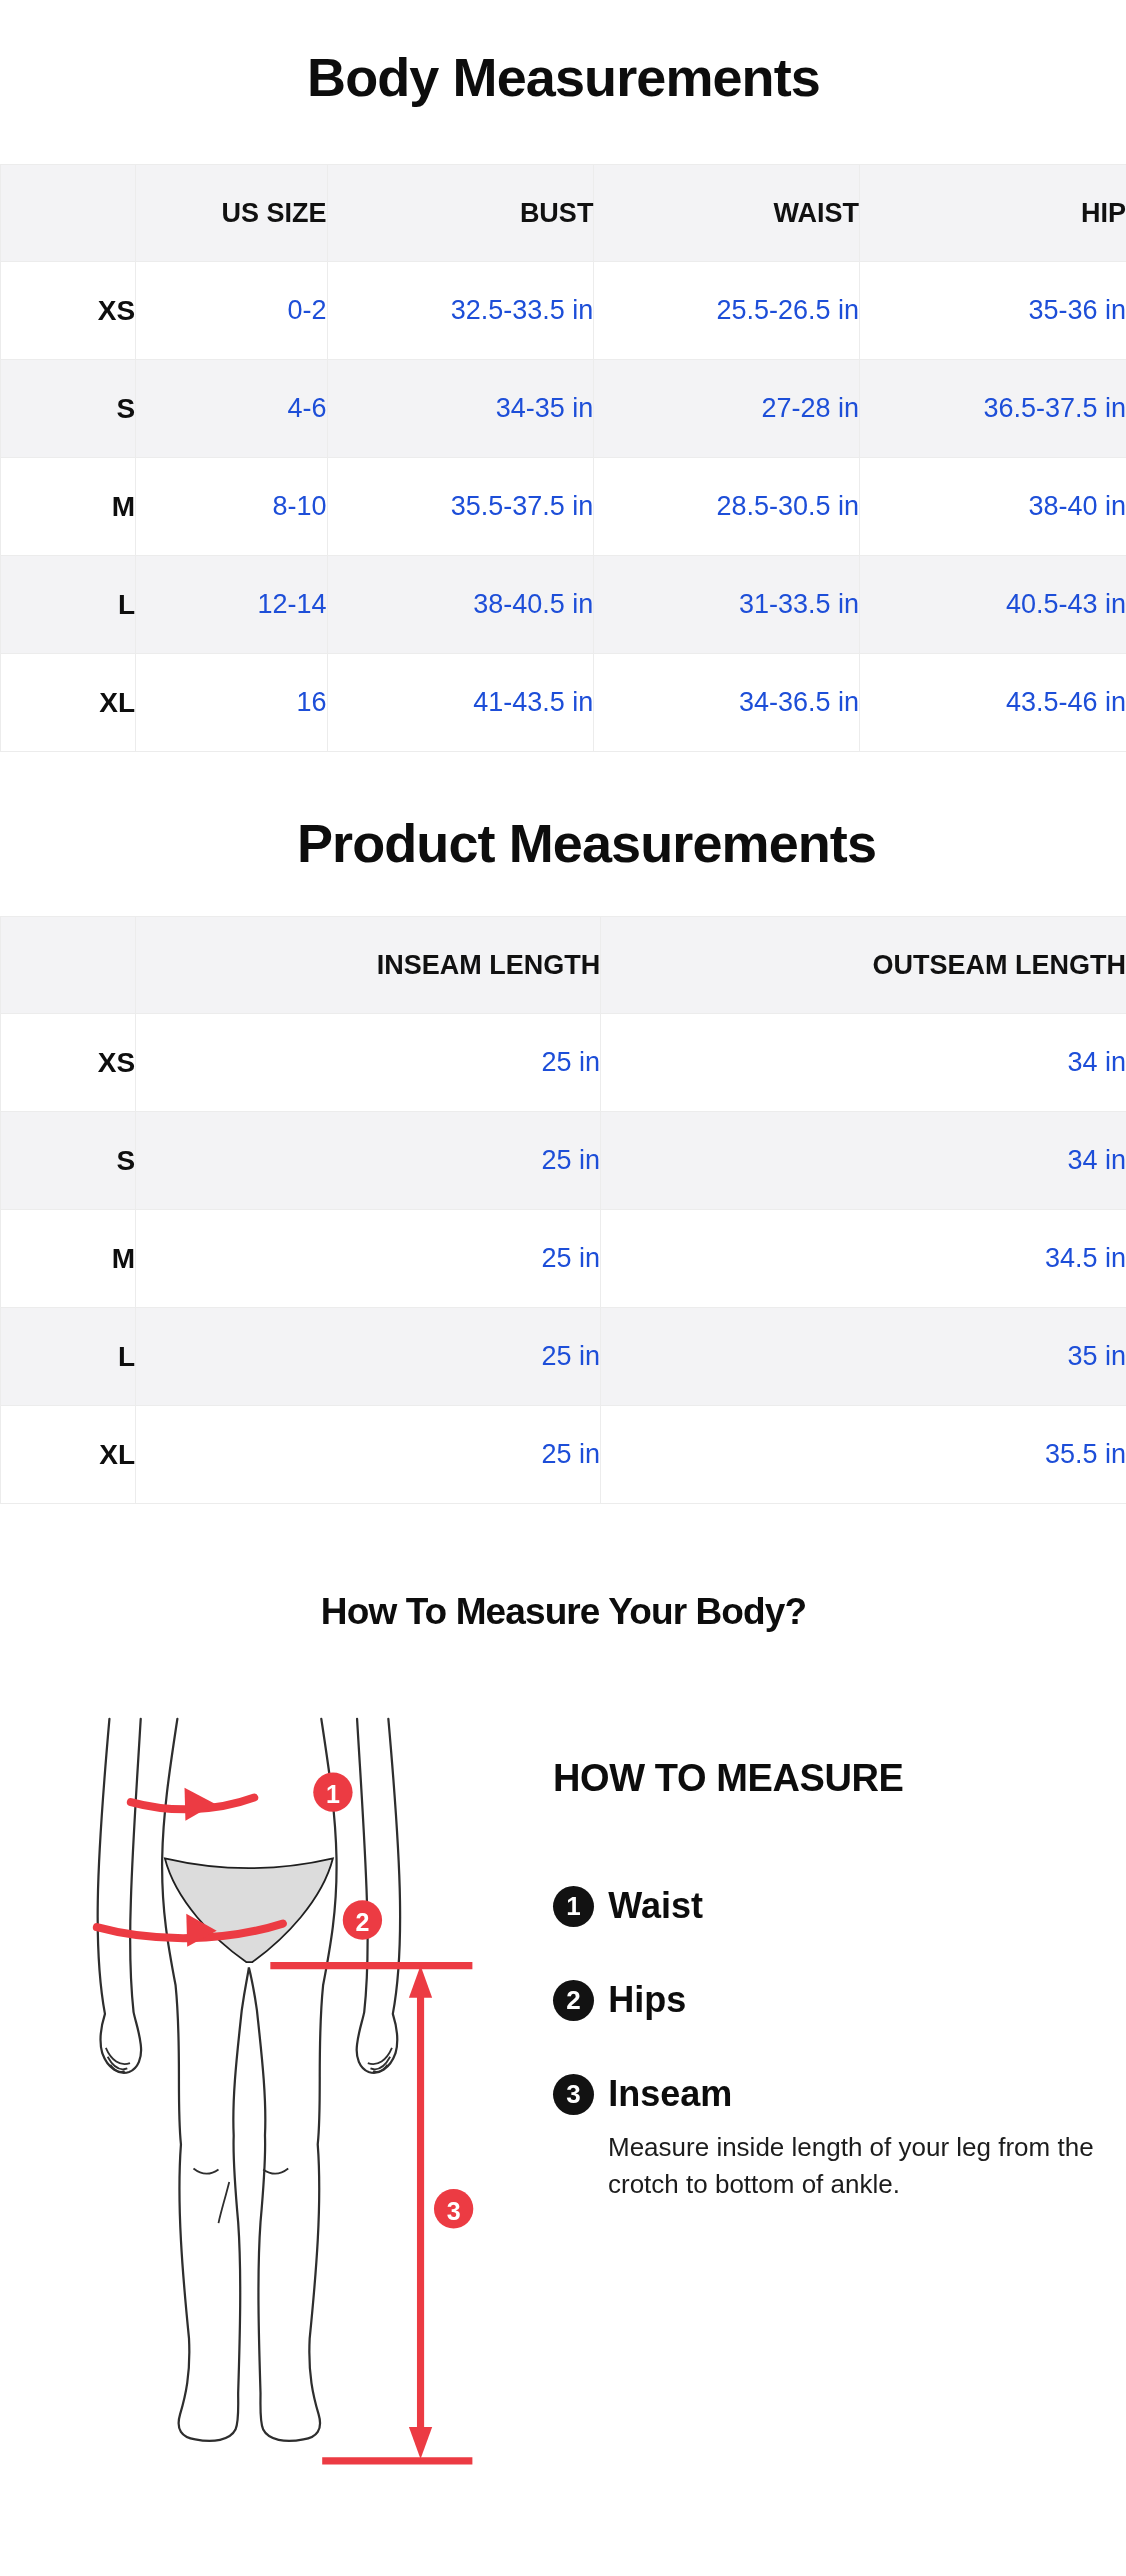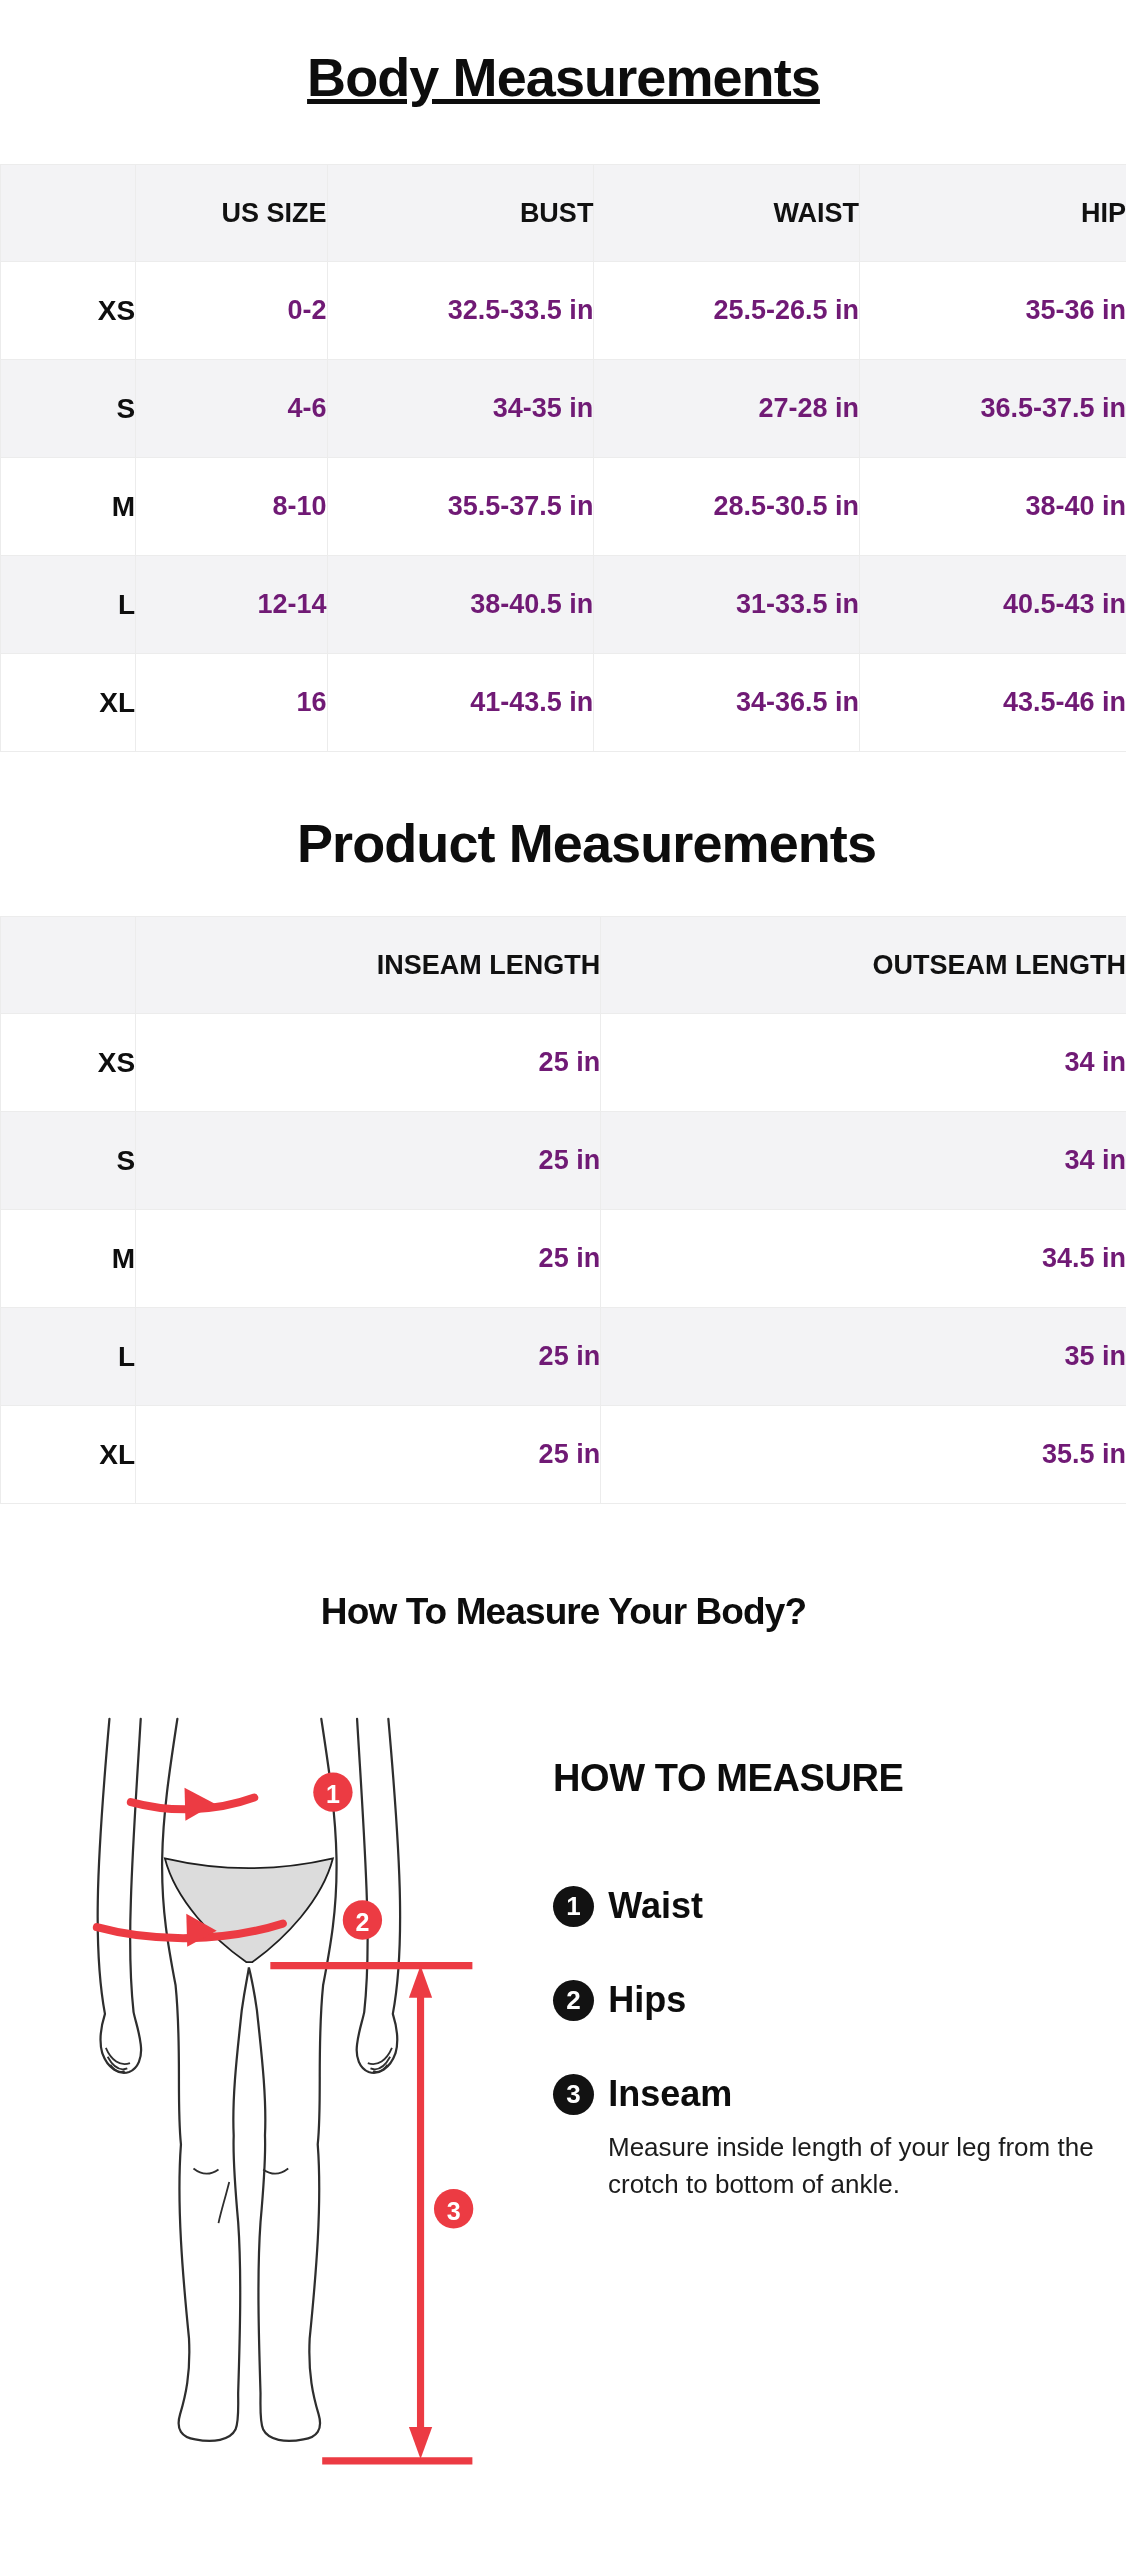--- a/index.html
+++ b/index.html
@@ -6,37 +6,37 @@
   html,body { margin:0; padding:0; }
   body {
     width:1127px; height:2576px; background:#ffffff;
     font-family:"Liberation Sans","DejaVu Sans",sans-serif;
     color:#141414; overflow:hidden;
   }
   .section-title {
     text-align:center; font-weight:700; letter-spacing:-0.9px;
     margin:0; color:#0d0d0d;
   }
-  #title-body    { font-size:54px; line-height:64px; padding-top:45px; margin-bottom:55px;text-decoration:underline; }
+  #title-body    { font-size:54px; line-height:64px; padding-top:45px; margin-bottom:55px; }
   #title-product { font-size:54px; line-height:64px; margin-top:59px; margin-bottom:41px;padding-left:46px; }
   #title-how     { font-size:37px; line-height:70px; margin-top:73px; }
 
   table.size-table {
     width:100%; border-collapse:collapse; table-layout:fixed;
     border-top:0.9px solid #e3e3e3; border-bottom:0.9px solid #e3e3e3;
   }
   .size-table th, .size-table td {
     border:1.8px solid #ececec; text-align:right; vertical-align:middle;
     padding:0;
   }
   .size-table th {
     background:#f3f3f5; font-size:27px; font-weight:700; color:#111;
     height:97px; letter-spacing:0;
   }
-  .size-table td { font-size:27px; color:#701a75; height:98px; background:#ffffff;font-weight:bold; }
+  .size-table td { font-size:27px; color:#1d4ed8; height:98px; background:#ffffff; }
   .size-table td.size-cell { font-weight:700; font-size:28px; color:#0e0e0e; }
   .size-table tr.stripe td { background:#f3f3f5; }
 
   .measure-section { display:flex; margin-top:70px; padding-left:54px; }
   .diagram-wrap { width:447px; flex:0 0 447px; }
   .instructions { flex:1 1 auto; padding-left:52px; padding-right:20px; }
   .how-heading {
     font-size:38px; font-weight:700; color:#0d0d0d; letter-spacing:-0.4px;
     margin:40px 0 85px 0;
   }

